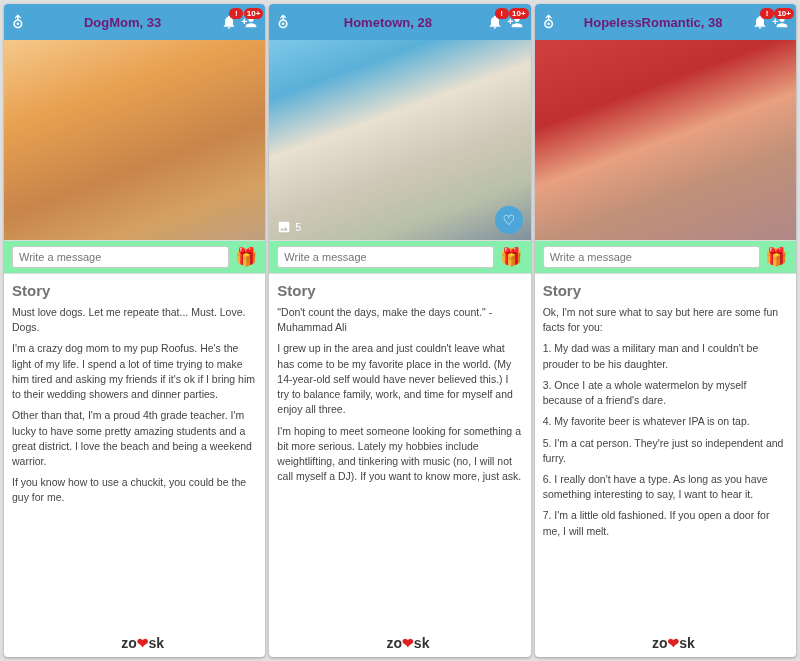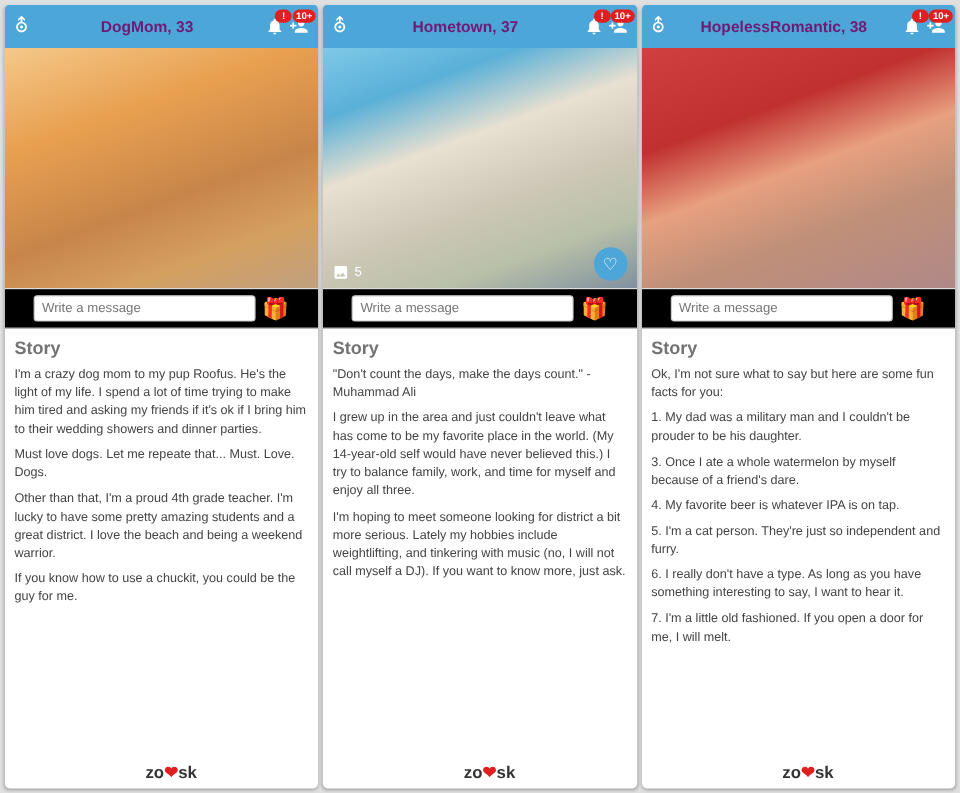--- a/index.html
+++ b/index.html
@@ -98,26 +98,26 @@
       height: 28px;
       display: flex;
       align-items: center;
       justify-content: center;
       color: #fff;
       font-size: 14px;
     }
     .message-bar {
       display: flex;
       align-items: flex-end;
-      padding: 5px 24px;
+      padding: 5px 8px;
       border-top: 1px solid #ddd;
       border-bottom: 1px solid #ddd;
       gap: 6px;
       flex-shrink: 0;
-      background: #000000;
+      background: #86efac;
     }
     .message-input {
       flex: 1;
       border: 1px solid #ccc;
       border-radius: 3px;
       padding: 4px 6px;
       font-size: 11px;
       color: #999;
       background: #fff;
       outline: none;
@@ -197,35 +197,35 @@
     </div>
 
     <div class="message-bar">
       <input class="message-input" type="text" placeholder="Write a message" style="">
       <span class="gift-btn">🎁</span>
     </div>
 
     <div class="story-section">
       <div class="story-title">Story</div>
       <div class="story-text">
-        <p>I'm a crazy dog mom to my pup Roofus. He's the light of my life. I spend a lot of time trying to make him tired and asking my friends if it's ok if I bring him to their wedding showers and dinner parties.</p>
-          <p>Must love dogs. Let me repeate that... Must. Love. Dogs.</p>
+        <p>Must love dogs. Let me repeate that... Must. Love. Dogs.</p>
+          <p>I'm a crazy dog mom to my pup Roofus. He's the light of my life. I spend a lot of time trying to make him tired and asking my friends if it's ok if I bring him to their wedding showers and dinner parties.</p>
           <p>Other than that, I'm a proud 4th grade teacher. I'm lucky to have some pretty amazing students and a great district. I love the beach and being a weekend warrior.</p>
           <p>If you know how to use a chuckit, you could be the guy for me.</p>
       </div>
     </div>
 
     <div class="zoosk-logo">
       zo<span class="heart">❤</span>sk
     </div>
   </div>
     <div class="card">
     <div class="card-header">
       <span class="header-icon">⛢</span>
-      <span class="card-name">Hometown, 37</span>
+      <span class="card-name">Hometown, 28</span>
       <div class="header-icons-right">
         <span class="badge-icon">
           <svg width="16" height="16" viewBox="0 0 24 24" fill="white">
               <path d="M12 22c1.1 0 2-.9 2-2h-4c0 1.1.9 2 2 2zm6-6V11c0-3.07-1.64-5.64-4.5-6.32V4c0-.83-.67-1.5-1.5-1.5s-1.5.67-1.5 1.5v.68C7.63 5.36 6 7.92 6 11v5l-2 2v1h16v-1l-2-2z"></path>
             </svg>
           <span class="badge">!</span>
         </span>
         <span class="badge-icon">
           <svg width="16" height="16" viewBox="0 0 24 24" fill="white">
               <path d="M15 12c2.21 0 4-1.79 4-4s-1.79-4-4-4-4 1.79-4 4 1.79 4 4 4zm-9-2V7H4v3H1v2h3v3h2v-3h3v-2H6zm9 4c-2.67 0-8 1.34-8 4v2h16v-2c0-2.66-5.33-4-8-4z"></path>
@@ -250,21 +250,21 @@
     <div class="message-bar">
       <input class="message-input" type="text" placeholder="Write a message" style="">
       <span class="gift-btn">🎁</span>
     </div>
 
     <div class="story-section">
       <div class="story-title">Story</div>
       <div class="story-text">
         <p>"Don't count the days, make the days count." -Muhammad Ali</p>
           <p>I grew up in the area and just couldn't leave what has come to be my favorite place in the world. (My 14-year-old self would have never believed this.) I try to balance family, work, and time for myself and enjoy all three.</p>
-          <p>I'm hoping to meet someone looking for district a bit more serious. Lately my hobbies include weightlifting, and tinkering with music (no, I will not call myself a DJ). If you want to know more, just ask.</p>
+          <p>I'm hoping to meet someone looking for something a bit more serious. Lately my hobbies include weightlifting, and tinkering with music (no, I will not call myself a DJ). If you want to know more, just ask.</p>
       </div>
     </div>
 
     <div class="zoosk-logo">
       zo<span class="heart">❤</span>sk
     </div>
   </div>
     <div class="card">
     <div class="card-header">
       <span class="header-icon">⛢</span>

